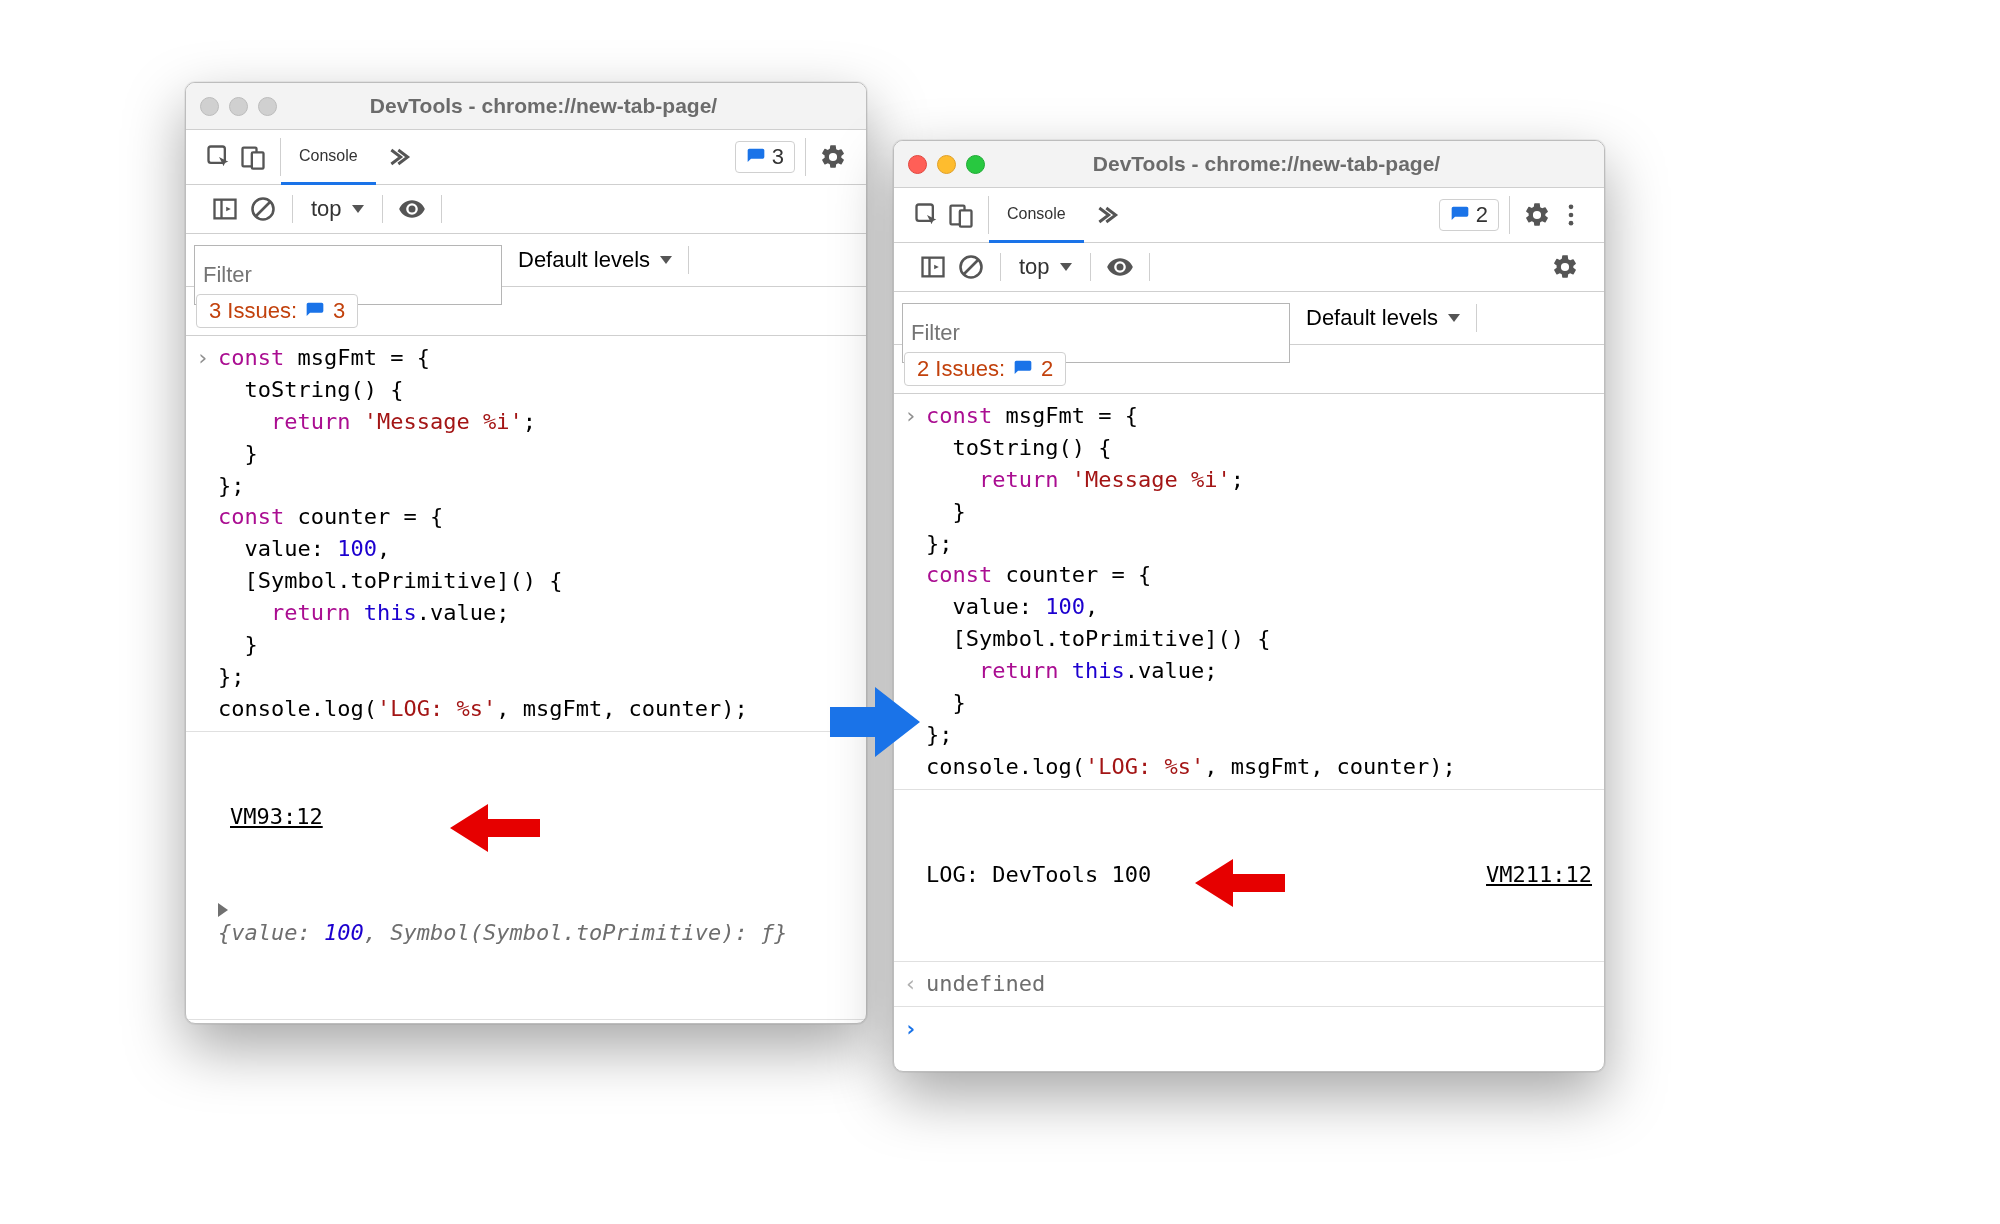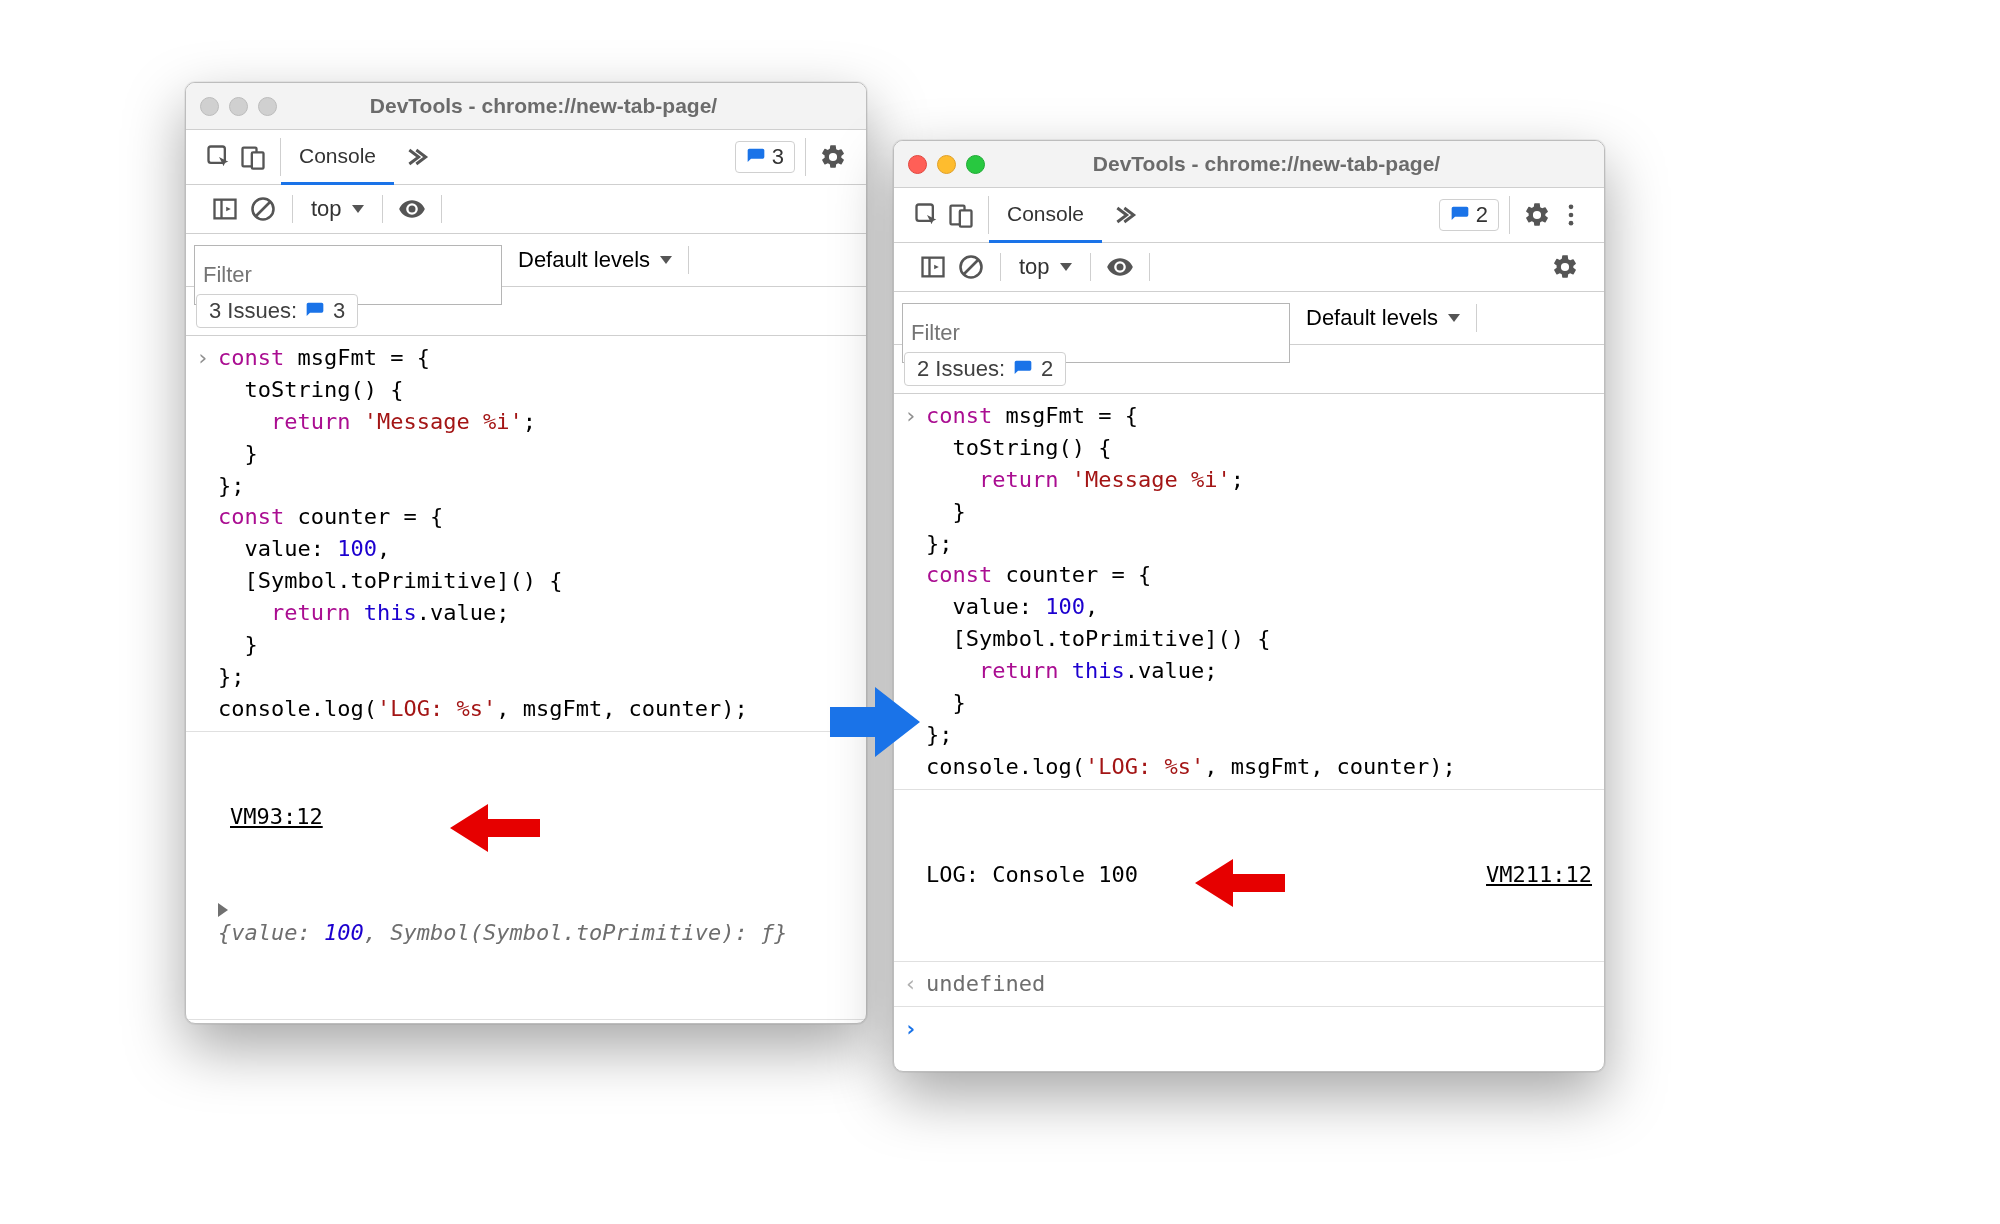--- a/index.html
+++ b/index.html
@@ -48,21 +48,21 @@
 
   
   .toolbar{
     height:54px;border-bottom:1px solid var(--border);
     display:flex;align-items:stretch;
     padding:0 6px;
   }
   .toolbar .seg{display:flex;align-items:center;padding:0 10px;}
   .toolbar .divider{width:1px;background:var(--border);margin:8px 0;}
   .tab{
-    padding:0 18px;display:flex;align-items:center;font-size:21px;color:#333;
+    padding:0 18px;display:flex;align-items:center;font-size:16px;color:#333;
     border-bottom:3px solid transparent;margin-bottom:-1px;font-weight:400;
   }
   .tab.active{border-bottom-color:var(--blue);color:#333;}
   .spacer{flex:1;}
   .badge{
     display:inline-flex;align-items:center;gap:6px;
     border:1px solid #d0d0d0;border-radius:4px;
     padding:2px 10px;font-size:22px;color:#333;
   }
   .iconbtn{width:34px;height:34px;display:flex;align-items:center;justify-content:center;color:#555;cursor:pointer;}
@@ -80,21 +80,21 @@
     height:52px;border-bottom:1px solid var(--border);
     display:flex;align-items:center;padding:0 8px;gap:10px;font-size:22px;
   }
   .filter-input{
     height:36px;border:1px solid #b5b5b5;font-size:22px;padding:11px 8px;color:#999;
     background:#fff;font-family:inherit;margin-top:29px;
   }
 
   .issuesbar{
     height:48px;border-bottom:1px solid var(--border);
-    display:flex;align-items:center;padding:0 10px;font-size:22px;color:#404040;
+    display:flex;align-items:center;padding:0 10px;font-size:22px;color:#c2410c;
   }
   .pill{
     display:inline-flex;align-items:center;gap:8px;
     border:1px solid #d0d0d0;border-radius:4px;padding:3px 12px;background:#fff;
   }
 
   
   .log{flex:1;overflow:hidden;font-family:Menlo,Consolas,monospace;font-size:22px;line-height:1.45;}
   .row{border-bottom:1px solid var(--row-border);padding:6px 12px 6px 10px;display:flex;}
   .row:last-child{border-bottom:none;}
@@ -397,21 +397,21 @@
 <span>    </span><span class="kw">return</span><span> </span><span class="num">this</span><span>.value;</span>
 <span>  }</span>
 <span>};</span>
 <span>console.log(</span><span class="str">'LOG: %s'</span><span>, msgFmt, counter);</span></div>
     </div>
 
     <div class="row">
       <div class="gutter"></div>
       <div class="content">
         <div style="display:flex;">
-          <span style="flex:1">LOG: Console 100</span>
+          <span style="flex:1">LOG: DevTools 100</span>
           <span class="srclink">VM211:12</span>
         </div>
       </div>
     </div>
 
     <div class="row">
       <div class="gutter return">‹</div>
       <div class="content muted">undefined</div>
     </div>
 

